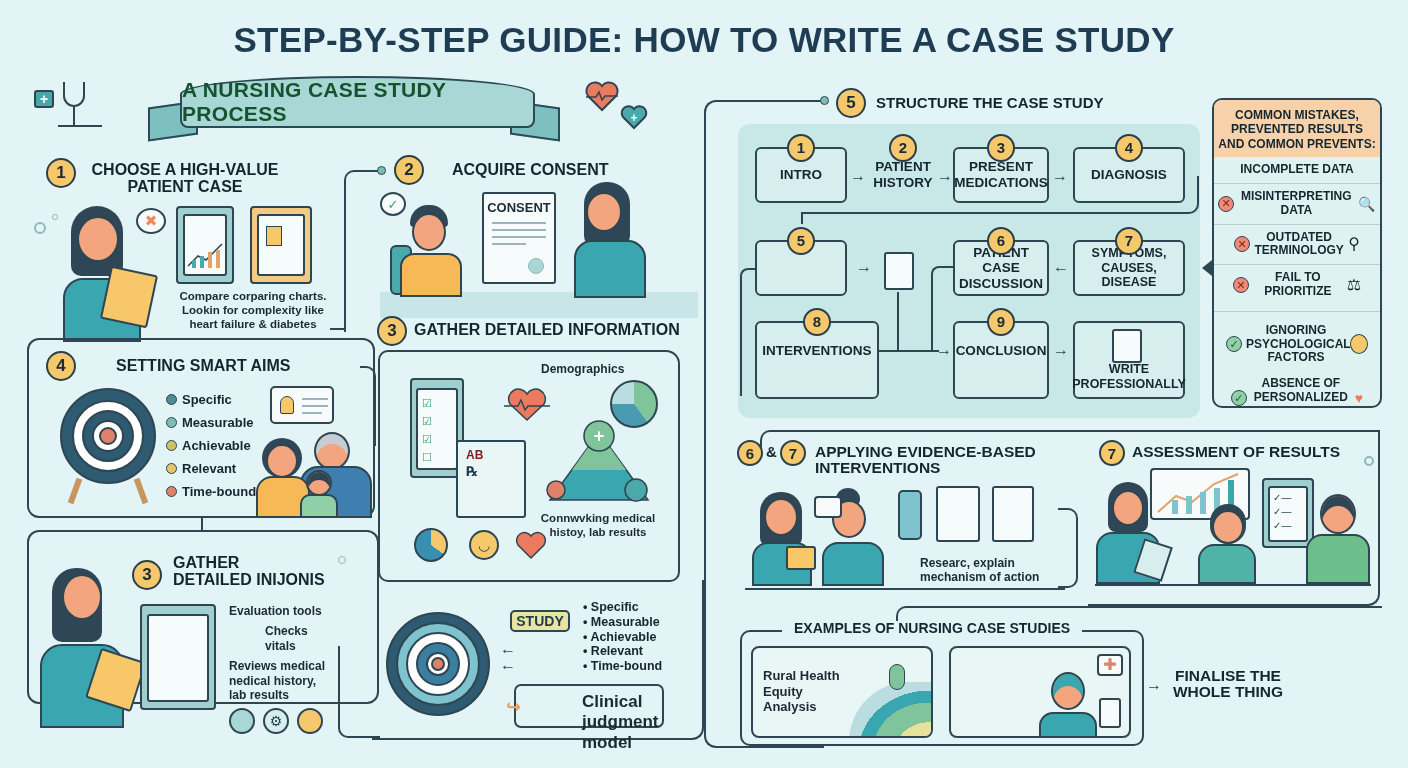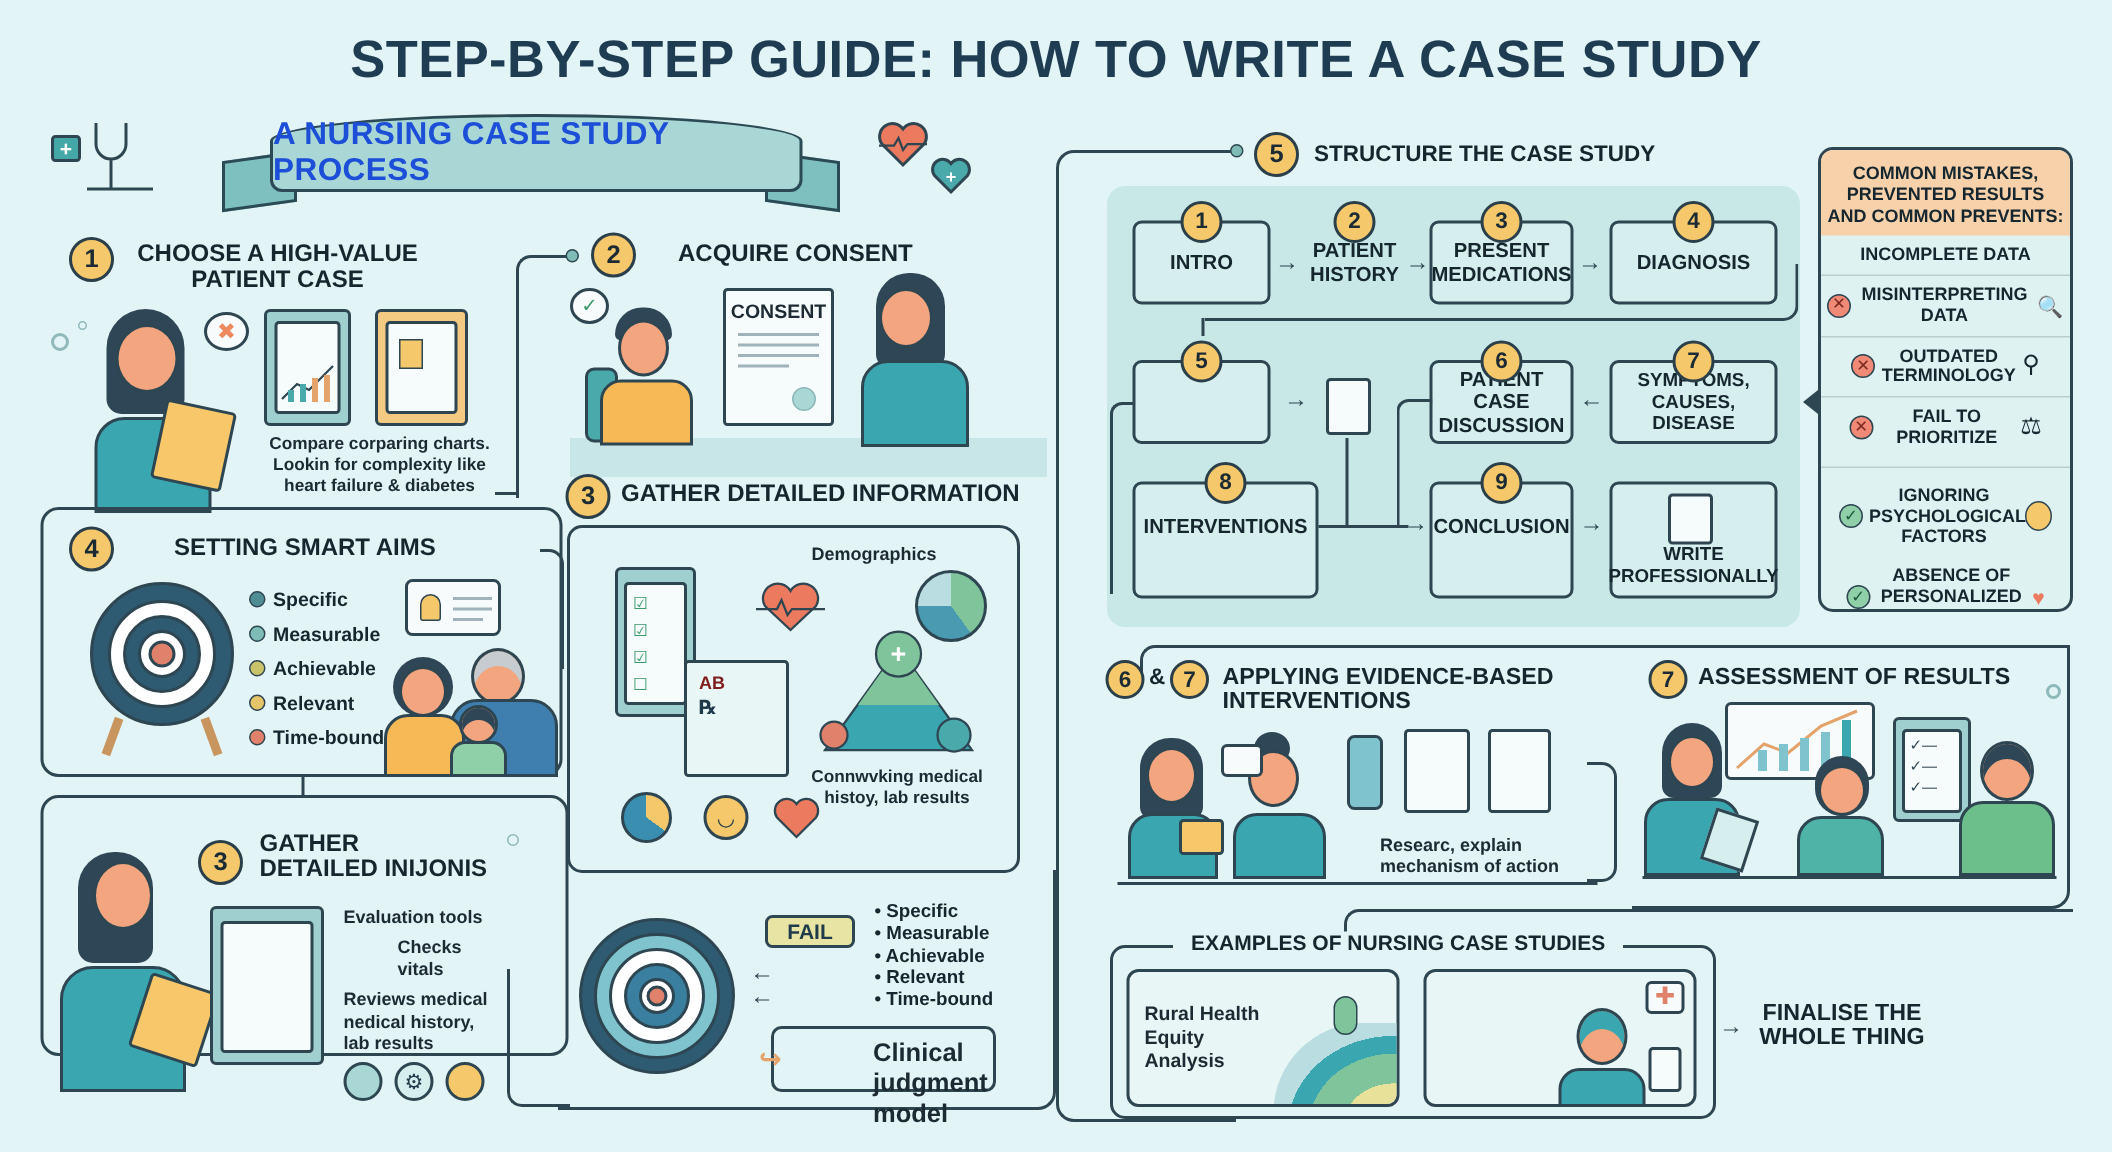--- a/index.html
+++ b/index.html
@@ -23,21 +23,21 @@
     display: flex; align-items: center; justify-content: center;
   }
   .badge.sm { width: 26px; height: 26px; font-size: 15px; }
   .panel { border: 2px solid #2e4652; border-radius: 12px; }
   .txt { font-weight: 700; font-size: 12.5px; color: #1b2a33; line-height: 1.2; }
   .ribbon {
     left: 180px; top: 76px; width: 355px; height: 52px;
     background: #a9d7d6; border: 2px solid #2b4a55;
     border-radius: 50% 50% 8px 8px / 18px 18px 8px 8px;
     display: flex; align-items: center; justify-content: center;
-    font-size: 21px; font-weight: 700; color: #1d4ed8; letter-spacing: 0.3px;
+    font-size: 21px; font-weight: 700; color: #14532d; letter-spacing: 0.3px;
   }
   .ribbon-tail { width: 50px; height: 34px; background: #7ec0c0; border: 2px solid #2b4a55; }
   .flow-bg { left: 738px; top: 124px; width: 462px; height: 294px; background: #c8e8e8; border-radius: 12px; }
   .fbox {
     border: 2px solid #2e4652; border-radius: 6px; background: #d6eeee;
     display: flex; align-items: center; justify-content: center; text-align: center;
     font-weight: 700; font-size: 13.5px; color: #16262f; line-height: 1.15;
   }
   .fbox .badge { position: absolute; top: -15px; left: 50%; margin-left: -14px; width: 28px; height: 28px; font-size: 15px; }
   .arrow { color: #2e4652; font-size: 16px; font-weight: 700; }
@@ -241,21 +241,21 @@
 <div class="abs" style="left:338px;top:646px;width:42px;height:92px;border:2px solid #2e4652;border-right:none;border-bottom:2px solid #2e4652;border-radius:0 0 0 10px;border-top:none;"></div>
 
 <div class="abs panel" style="left:372px;top:580px;width:332px;height:160px;border-top:none;border-left:none;border-radius:0 0 12px 0;"></div>
 <div class="abs target" style="left:386px;top:612px;width:104px;height:104px;background:#2e5a72;">
   <div class="abs target" style="left:8px;top:8px;width:84px;height:84px;background:#7fc3cf;"></div>
   <div class="abs target" style="left:18px;top:18px;width:64px;height:64px;background:#fff;"></div>
   <div class="abs target" style="left:28px;top:28px;width:44px;height:44px;background:#3a7fa0;"></div>
   <div class="abs target" style="left:38px;top:38px;width:24px;height:24px;background:#fff;"></div>
   <div class="abs target" style="left:43px;top:43px;width:14px;height:14px;background:#e0826b;"></div>
 </div>
-<div class="abs" style="left:510px;top:610px;width:60px;height:22px;background:#e8e5a4;border:2px solid #2e4652;border-radius:5px;font-weight:700;font-size:14px;text-align:center;line-height:18px;">FAIL</div>
+<div class="abs" style="left:510px;top:610px;width:60px;height:22px;background:#e8e5a4;border:2px solid #2e4652;border-radius:5px;font-weight:700;font-size:14px;text-align:center;line-height:18px;">STUDY</div>
 <div class="abs smart-list" style="left:583px;top:600px;font-size:12.5px;line-height:14.8px;">
   <div>• <span>Specific</span></div>
   <div>• <span>Measurable</span></div>
   <div>• <span>Achievable</span></div>
   <div>• <span>Relevant</span></div>
   <div>• <span>Time-bound</span></div>
 </div>
 <div class="abs arrow" style="left:500px;top:640px;">←</div>
 <div class="abs arrow" style="left:500px;top:656px;">←</div>
 <div class="abs" style="left:514px;top:684px;width:150px;height:44px;border:2px solid #2e4652;border-radius:7px;">

